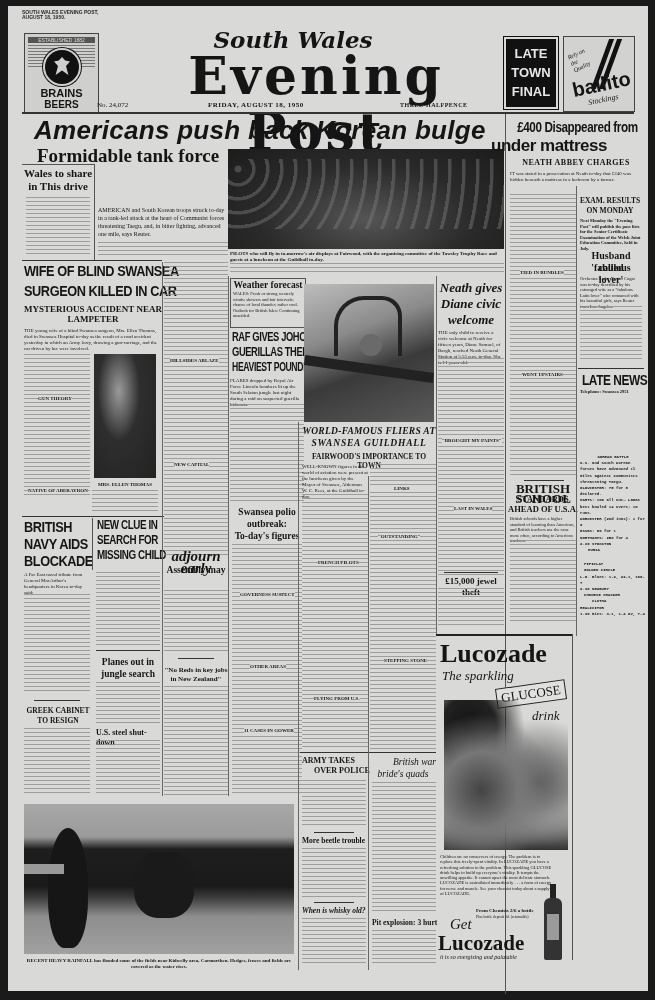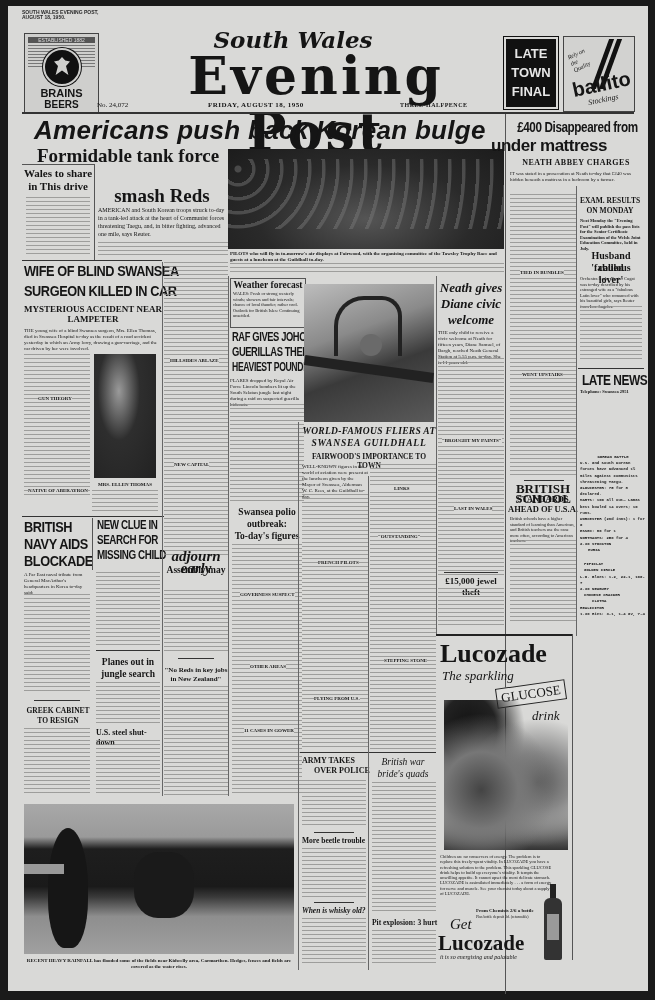--- a/index.html
+++ b/index.html
@@ -56,21 +56,20 @@
     <div class="abs" style="left:44px;top:2px;width:5px;height:50px;background:#111;transform:skewX(-20deg);"></div>
     <div class="abs" style="left:8px;top:36px;font-family:'Liberation Sans',sans-serif;font-weight:bold;font-size:20px;transform:rotate(-12deg);">ballito</div>
     <div class="abs" style="left:24px;top:58px;font-size:8px;font-style:italic;transform:rotate(-12deg);">Stockings</div>
   </div>
 
   <div class="abs rule" style="left:14px;top:106px;width:612px;height:2px;"></div>
 
   <div class="abs" style="left:26px;top:108px;width:470px;font-family:'Liberation Sans',sans-serif;font-weight:bold;font-style:italic;font-size:26px;line-height:32px;letter-spacing:.3px;">Americans push back Korean bulge</div>
 
   <div class="abs serifb center" style="left:20px;top:140px;width:200px;font-size:19px;line-height:20px;">Formidable tank force</div>
-  <div class="abs serifb center" style="left:88px;top:180px;width:132px;font-size:19px;line-height:20px;">smash Reds</div>
 
   <div class="abs" style="left:14px;top:158px;width:72px;height:96px;border-right:1px solid #555;border-top:1px solid #555;">
     <div class="serifb center" style="font-size:11px;line-height:13px;margin-top:2px;">Wales to share</div>
     <div class="serifb center" style="font-size:11px;line-height:13px;">in This drive</div>
     <div class="filler" style="margin:4px 4px 0 4px;height:60px;"></div>
   </div>
 
   <div class="abs" style="left:90px;top:200px;width:130px;font-size:6px;line-height:8px;">AMERICAN and South Korean troops struck to-day in a tank-led attack at the heart of Communist forces threatening Taegu, and, in bitter fighting, advanced one mile, says Reuter.</div>
   <div class="abs filler" style="left:90px;top:236px;width:130px;height:16px;"></div>
 
@@ -230,21 +229,21 @@
   <div class="abs serifb center" style="left:222px;top:524px;width:74px;font-size:9.5px;line-height:12px;">To-day's figures</div>
   <div class="abs filler" style="left:224px;top:538px;width:70px;height:250px;"></div>
   <div class="abs caps" style="left:232px;top:586px;font-size:5px;background:#d9d9d7;">GOVERNESS SUSPECT</div>
   <div class="abs caps" style="left:242px;top:658px;font-size:5px;background:#d9d9d7;">OTHER AREAS</div>
   <div class="abs caps" style="left:236px;top:722px;font-size:5px;background:#d9d9d7;">11 CASES IN GOWER</div>
 
   <div class="abs rule" style="left:292px;top:746px;width:136px;height:1px;"></div>
   <div class="abs caps" style="left:294px;top:750px;font-size:8px;line-height:10px;">ARMY TAKES</div>
   <div class="abs caps" style="left:306px;top:760px;font-size:8px;line-height:10px;">OVER POLICE</div>
   <div class="abs filler" style="left:294px;top:774px;width:64px;height:48px;"></div>
-  <div class="abs serifi center" style="left:362px;top:750px;width:66px;font-size:9.5px;line-height:12px;font-weight:normal;">British war</div>
+  <div class="abs serifi center" style="left:362px;top:750px;width:66px;font-size:9.5px;line-height:12px;font-weight:normal;text-align:right;">British war</div>
   <div class="abs serifi center" style="left:362px;top:762px;width:66px;font-size:9.5px;line-height:12px;font-weight:normal;">bride's quads</div>
   <div class="abs filler" style="left:364px;top:776px;width:64px;height:132px;"></div>
 
   <div class="abs rule" style="left:306px;top:826px;width:40px;height:1px;"></div>
   <div class="abs serifb" style="left:294px;top:830px;width:66px;font-size:7.5px;line-height:9px;">More beetle trouble</div>
   <div class="abs filler" style="left:294px;top:842px;width:64px;height:50px;"></div>
   <div class="abs rule" style="left:306px;top:896px;width:40px;height:1px;"></div>
   <div class="abs serifi" style="left:294px;top:900px;width:66px;font-size:7.5px;line-height:9px;">When is whisky old?</div>
   <div class="abs filler" style="left:294px;top:912px;width:64px;height:48px;"></div>
   <div class="abs serifb" style="left:364px;top:912px;width:66px;font-size:7.5px;line-height:9px;">Pit explosion: 3 hurt</div>

